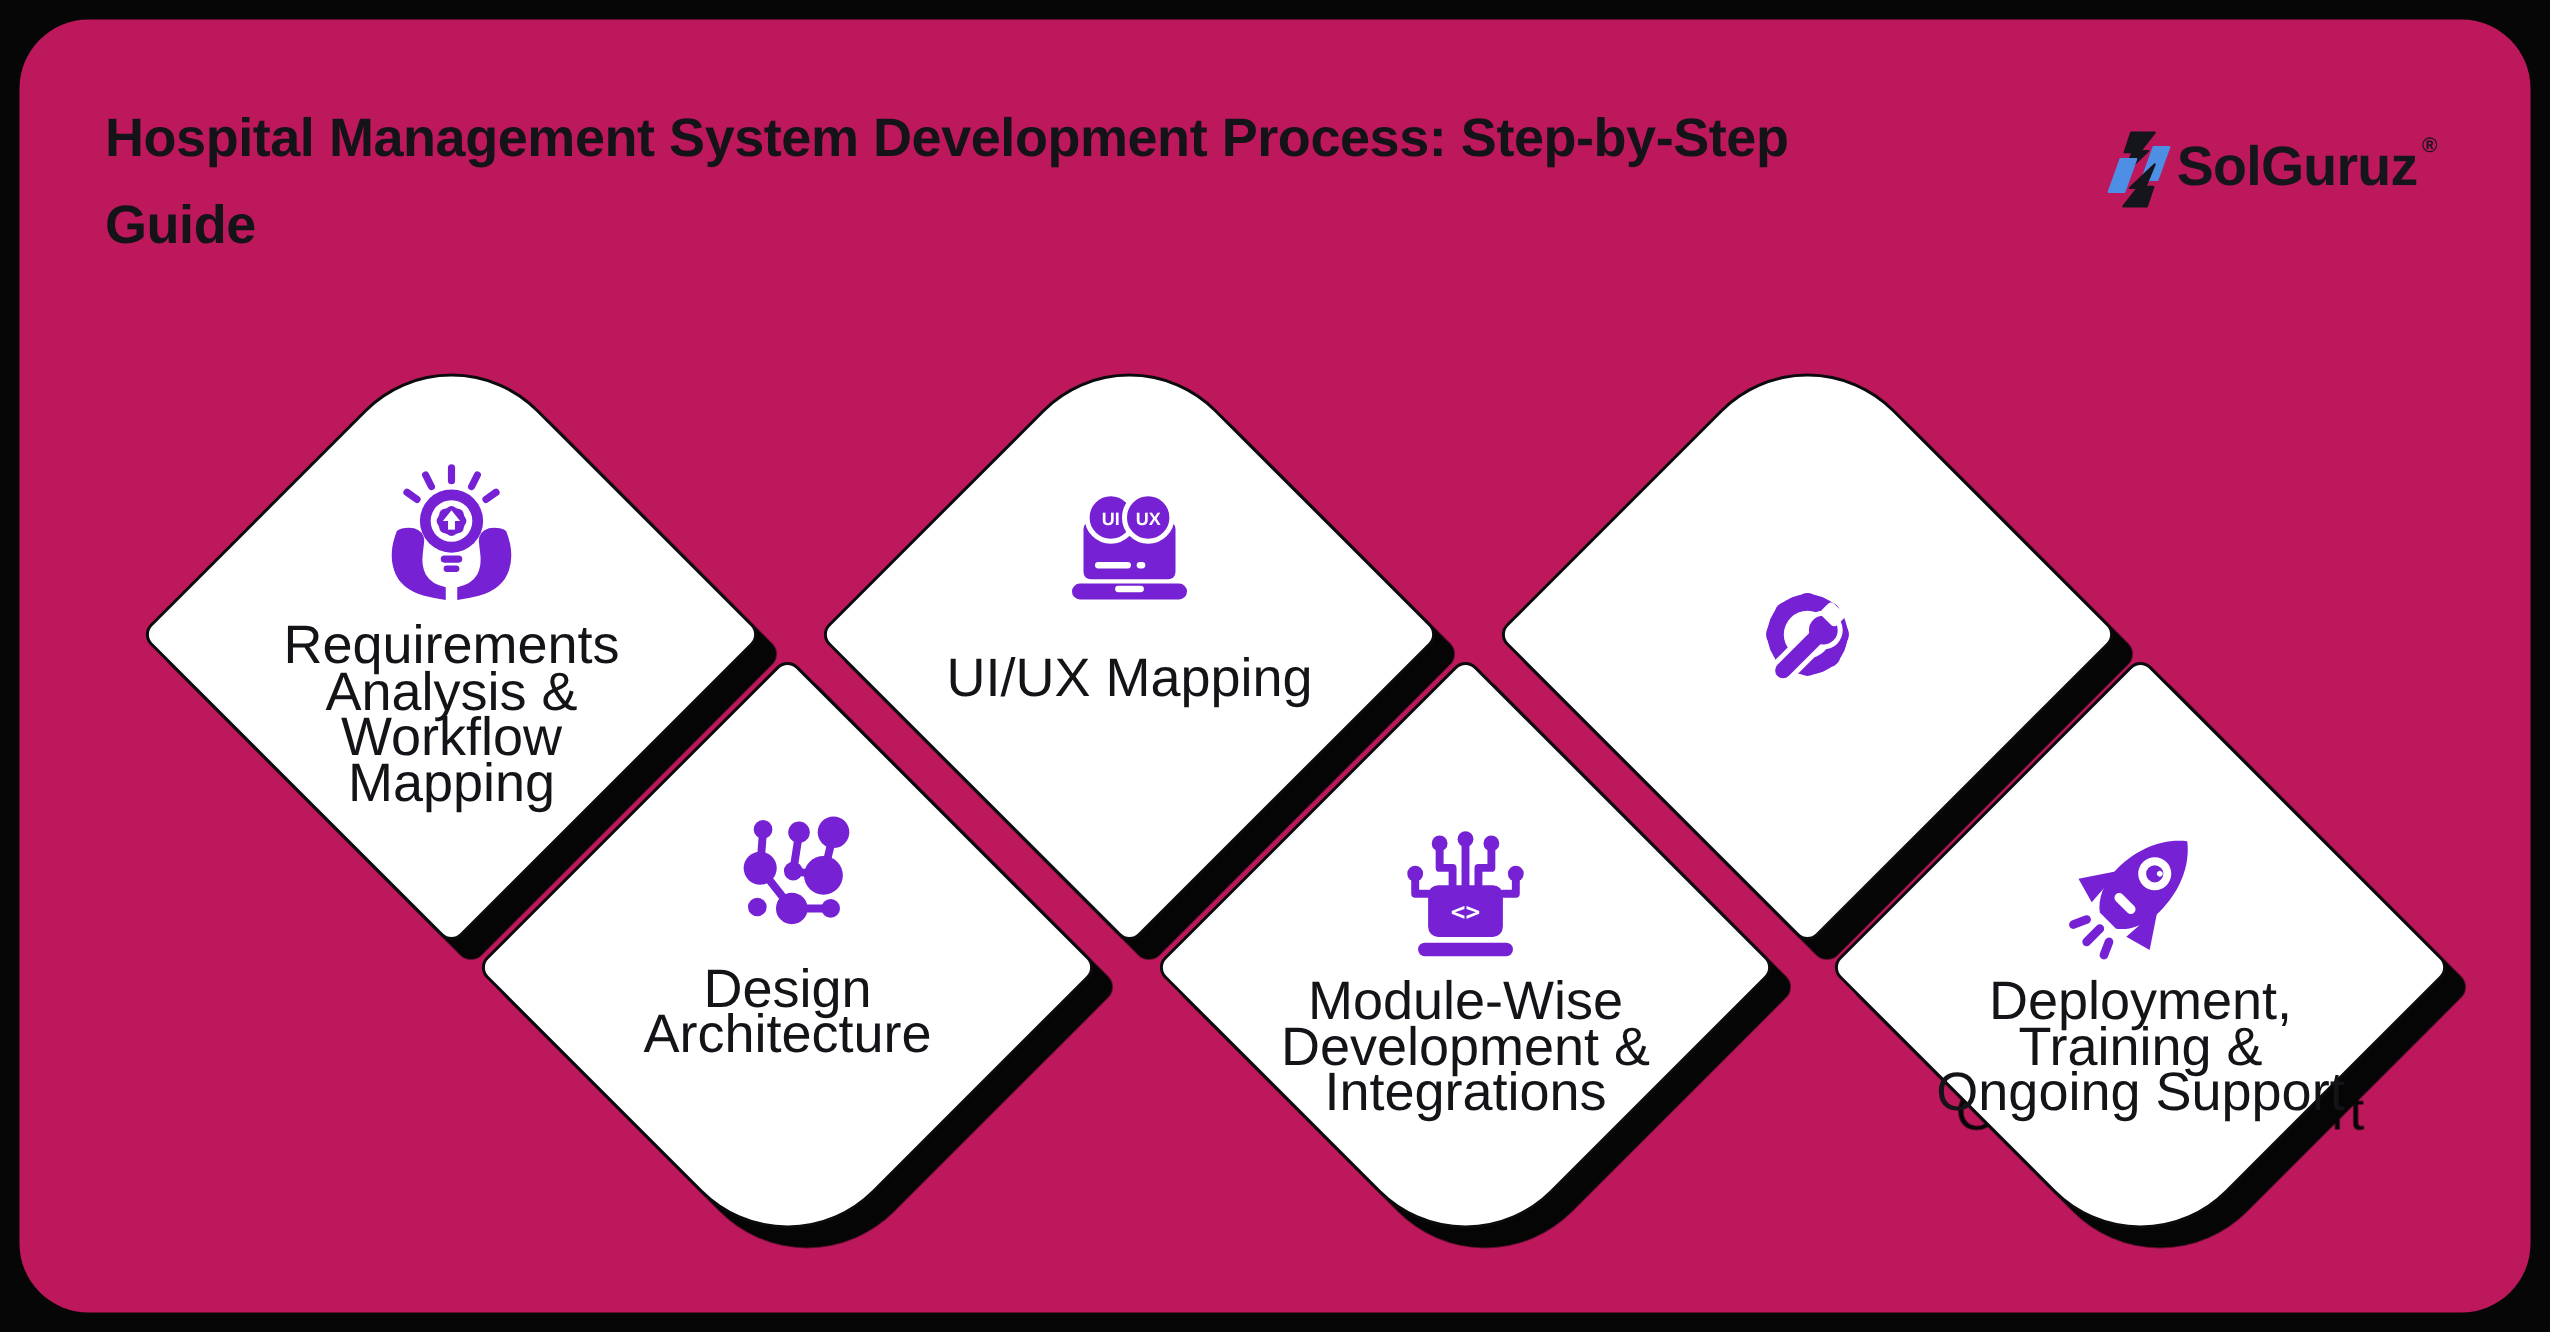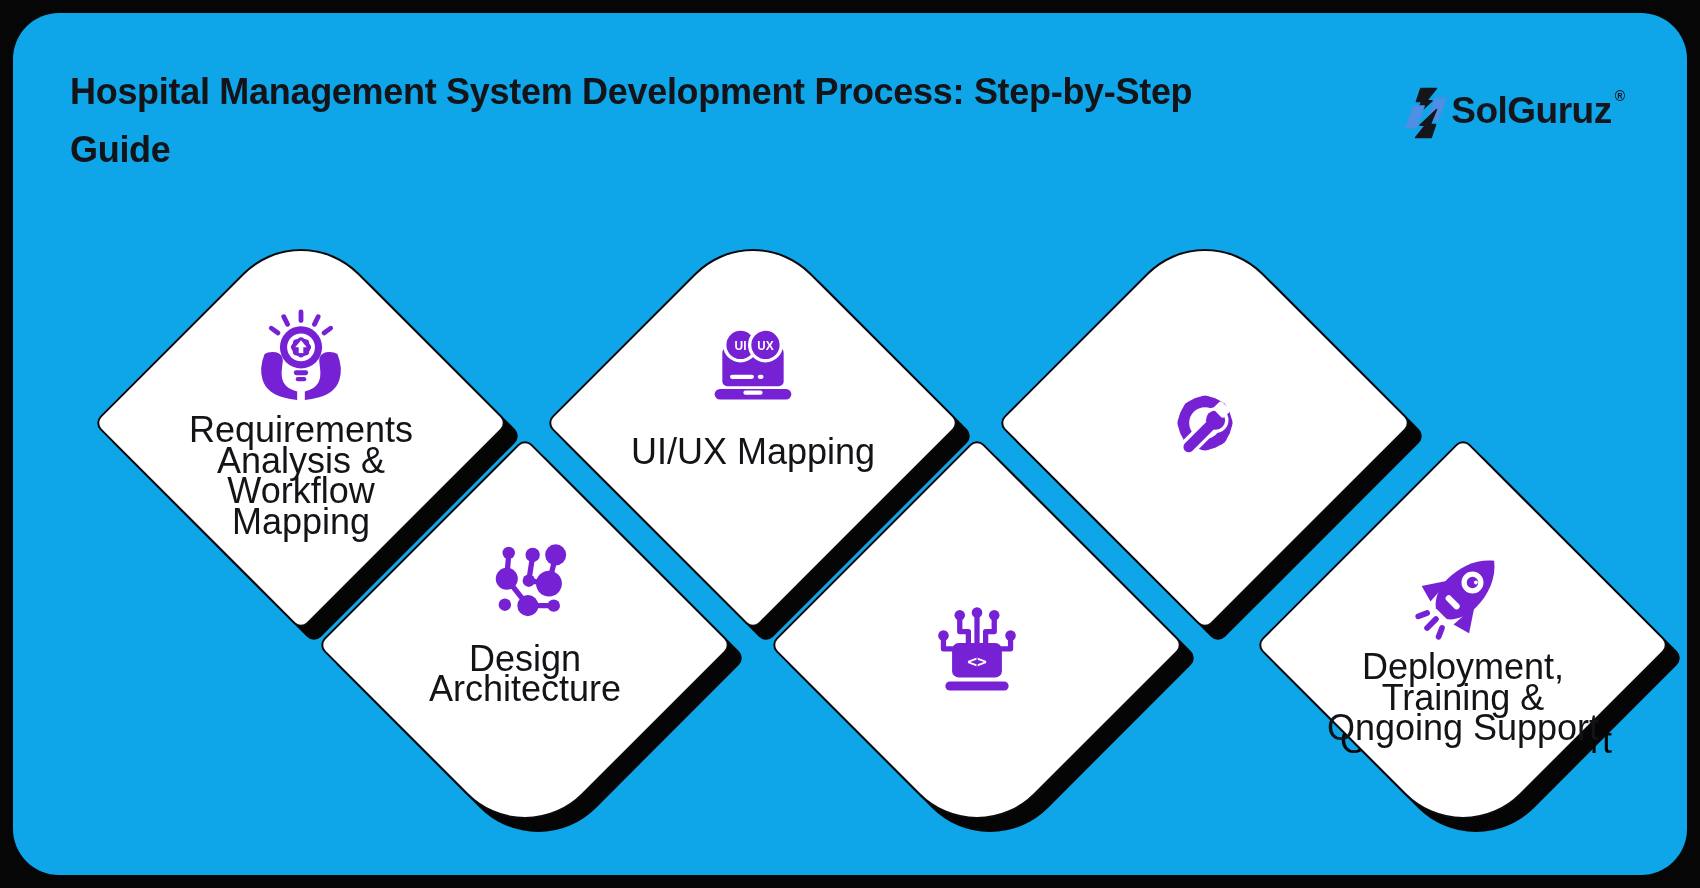--- a/index.html
+++ b/index.html
@@ -1,21 +1,21 @@
 <!DOCTYPE html>
 <html><head>
 <meta charset="utf-8">
 <style>
   html,body{margin:0;padding:0;background:#060607;}
   .stage{
     position:relative;width:1700px;height:888px;background:#060607;
     font-family:"Liberation Sans",sans-serif;overflow:hidden;
   }
   .panel{
-    position:absolute;inset:13px;background:#0ea5e9;border-radius:46px;
+    position:absolute;inset:13px;background:#be185d;border-radius:46px;
   }
   .page-title{
     position:absolute;left:57px;top:50px;width:1185px;margin:0;
     font-size:36px;line-height:58px;font-weight:bold;color:#131318;
     letter-spacing:-0.3px;
   }
   .logo{
     position:absolute;top:72px;right:62px;display:flex;align-items:flex-start;gap:3px;
   }
   .logo svg{display:block;margin-top:2px;}
@@ -177,24 +177,25 @@
             <circle cx="30" cy="17" r="5.5"></circle>
             <circle cx="48" cy="14" r="5.5"></circle>
             <circle cx="66" cy="17" r="5.5"></circle>
             <circle cx="13" cy="38" r="5.5"></circle>
             <circle cx="83" cy="38" r="5.5"></circle>
             <rect x="22" y="46" width="52" height="36" rx="7"></rect>
             <rect x="15" y="86" width="66" height="9.5" rx="4.7"></rect>
           </g>
           <text x="48" y="70.5" class="code-glyph">&lt;&gt;</text>
         </svg>
-      </div>
-    </div>
-
-    <div class="card bot" style="left:1267px;top:485px;margin-left:36px;">
+        <div class="label">Module-Wise Development &amp; Integrations</div>
+      </div>
+    </div>
+
+    <div class="card bot" style="left:1267px;top:485px;">
       <div class="diamond"></div>
       <div class="content">
         <svg class="icon" viewBox="0 0 96 96">
           <g transform="rotate(45 48 48)">
             <g fill="#7621D3">
               <path d="M48,2 C62,13 69,31 69,50 C69,64 63,75 56,80 L40,80 C33,75 27,64 27,50 C27,31 34,13 48,2 Z"></path>
               <path d="M29,50 L13,74 L31,79 Z"></path>
               <path d="M67,50 L83,74 L65,79 Z"></path>
             </g>
             <circle cx="48" cy="34" r="11.5" fill="#fff"></circle>

